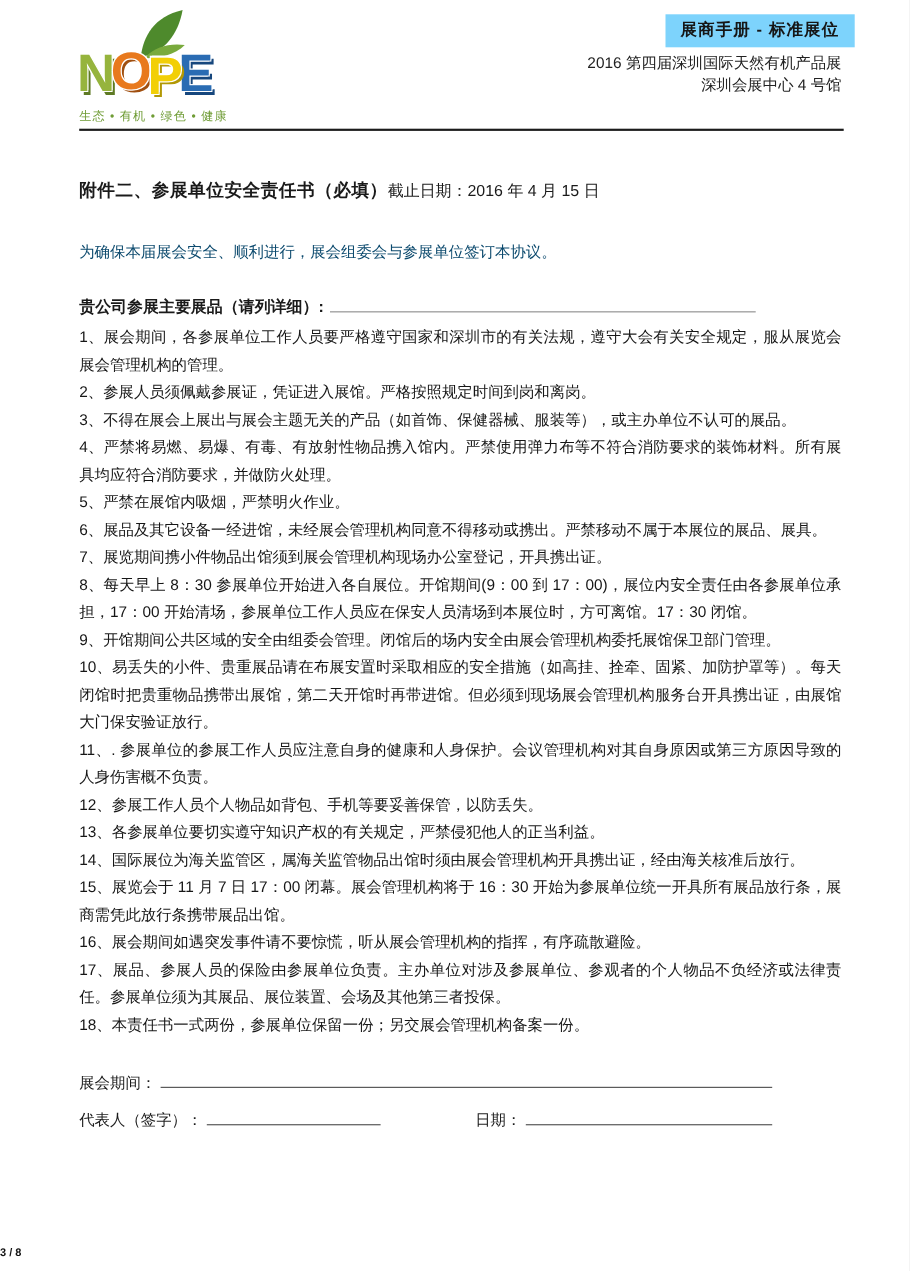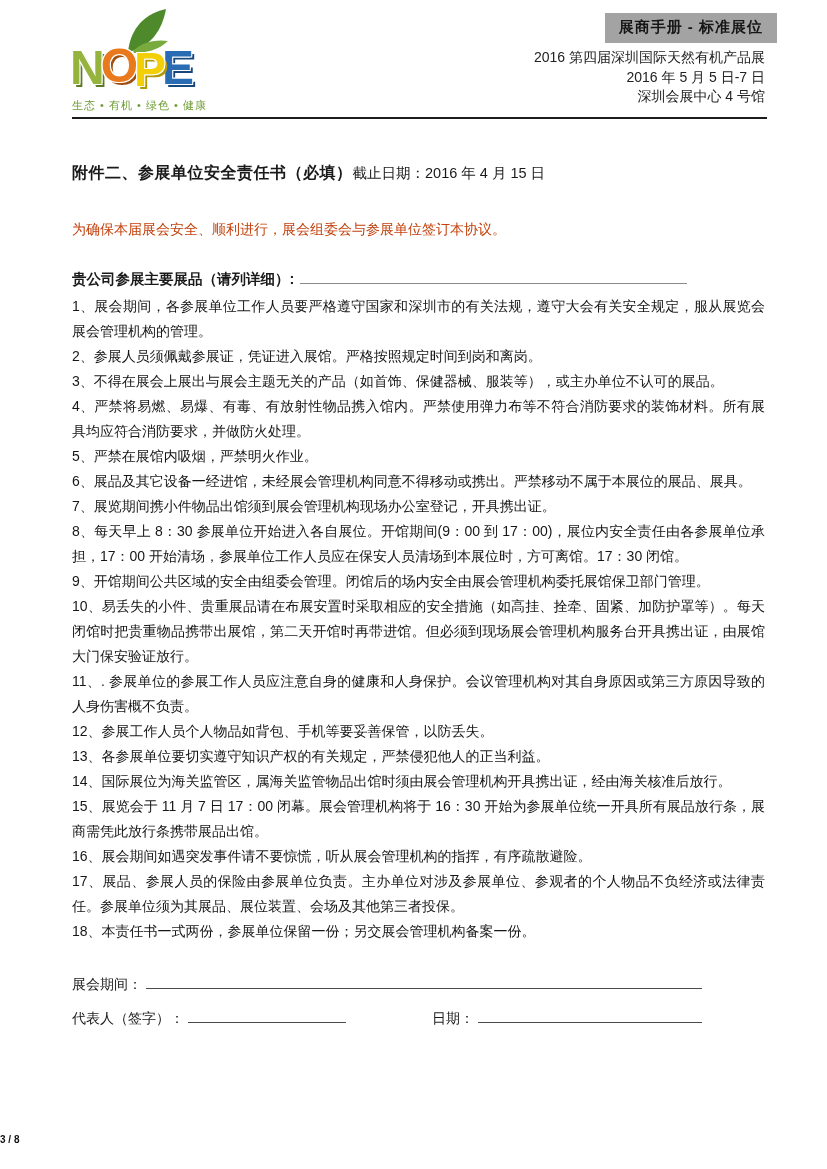--- a/index.html
+++ b/index.html
@@ -35,21 +35,21 @@
   }
   .header-rule{
     position:absolute; left:72px; right:60px; top:117px;
     border-top:2px solid #1c1c1c;
   }
   
   .content{ position:absolute; left:72px; right:62px; top:163px; }
   .title-row{ display:flex; justify-content:flex-start; align-items:baseline; }
   .doc-title{ font-size:16px; font-weight:bold; letter-spacing:.5px; }
   .deadline{ font-size:14.5px; font-weight:normal; }
-  .intro{ margin-top:37px; font-size:14px; color:#c2410c; }
+  .intro{ margin-top:37px; font-size:14px; color:#0c4a6e; }
   .exhibits-row{ margin-top:31px; display:flex; align-items:baseline; }
   .exhibits-label{ font-size:14.5px; font-weight:bold; white-space:nowrap; }
   .exhibits-line{
     flex:1; margin-left:6px; margin-right:78px;
     border-bottom:1.5px solid #8a8a8a; height:14px;
   }
   .rules{ margin-top:5px; }
   .rules p{
     font-size:14px; line-height:25px; text-align:justify;
     color:#161616;
@@ -78,25 +78,24 @@
     <svg class="leaf" width="62" height="48" viewBox="0 0 62 48">
       <path d="M16 46 C18 27, 28 9, 54 3 C50 25, 38 40, 20 45 Z" fill="#4e8a2c"></path>
       <path d="M21 45 C29 37, 42 33, 56 35 C47 44, 33 47, 22 47 Z" fill="#79aa3d"></path>
     </svg>
     <div class="logo-word">
       <span class="logo-letter" style="color: rgb(150, 180, 61); text-shadow: rgb(255, 255, 255) -1px -1px 0px, rgb(255, 255, 255) 1px -1px 0px, rgb(255, 255, 255) -1px 1px 0px, rgb(255, 255, 255) 1px 1px 0px, rgb(94, 122, 36) 3px 3px 0px;">N</span><span class="logo-letter" style="color: rgb(232, 121, 29); text-shadow: rgb(255, 255, 255) -1px -1px 0px, rgb(255, 255, 255) 1px -1px 0px, rgb(255, 255, 255) -1px 1px 0px, rgb(255, 255, 255) 1px 1px 0px, rgb(160, 79, 15) 3px 3px 0px;">O</span><span class="logo-letter" style="color: rgb(242, 207, 6); text-shadow: rgb(255, 255, 255) -1px -1px 0px, rgb(255, 255, 255) 1px -1px 0px, rgb(255, 255, 255) -1px 1px 0px, rgb(255, 255, 255) 1px 1px 0px, rgb(178, 152, 4) 3px 3px 0px;">P</span><span class="logo-letter" style="color: rgb(42, 108, 179); text-shadow: rgb(255, 255, 255) -1px -1px 0px, rgb(255, 255, 255) 1px -1px 0px, rgb(255, 255, 255) -1px 1px 0px, rgb(255, 255, 255) 1px 1px 0px, rgb(23, 71, 125) 3px 3px 0px;">E</span>
     </div>
     <div class="tagline" style="color: rgb(111, 156, 53);">生态 • 有机 • 绿色 • 健康</div>
   </div>
 
-  <div class="badge" style="background: #a3a3a3;">展商手册 - 标准展位</div>
+  <div class="badge" style="background: #7dd3fc;">展商手册 - 标准展位</div>
 
   <div class="header-info">
     <div>2016 第四届深圳国际天然有机产品展</div>
-    <div>2016 年 5 月 5 日-7 日</div>
     <div>深圳会展中心 4 号馆</div>
   </div>
 
   <div class="header-rule"></div>
 
   <div class="content">
 
     <div class="title-row">
       <div class="doc-title">附件二、参展单位安全责任书（必填）</div>
       <div class="deadline">截止日期：2016 年 4 月 15 日</div>

